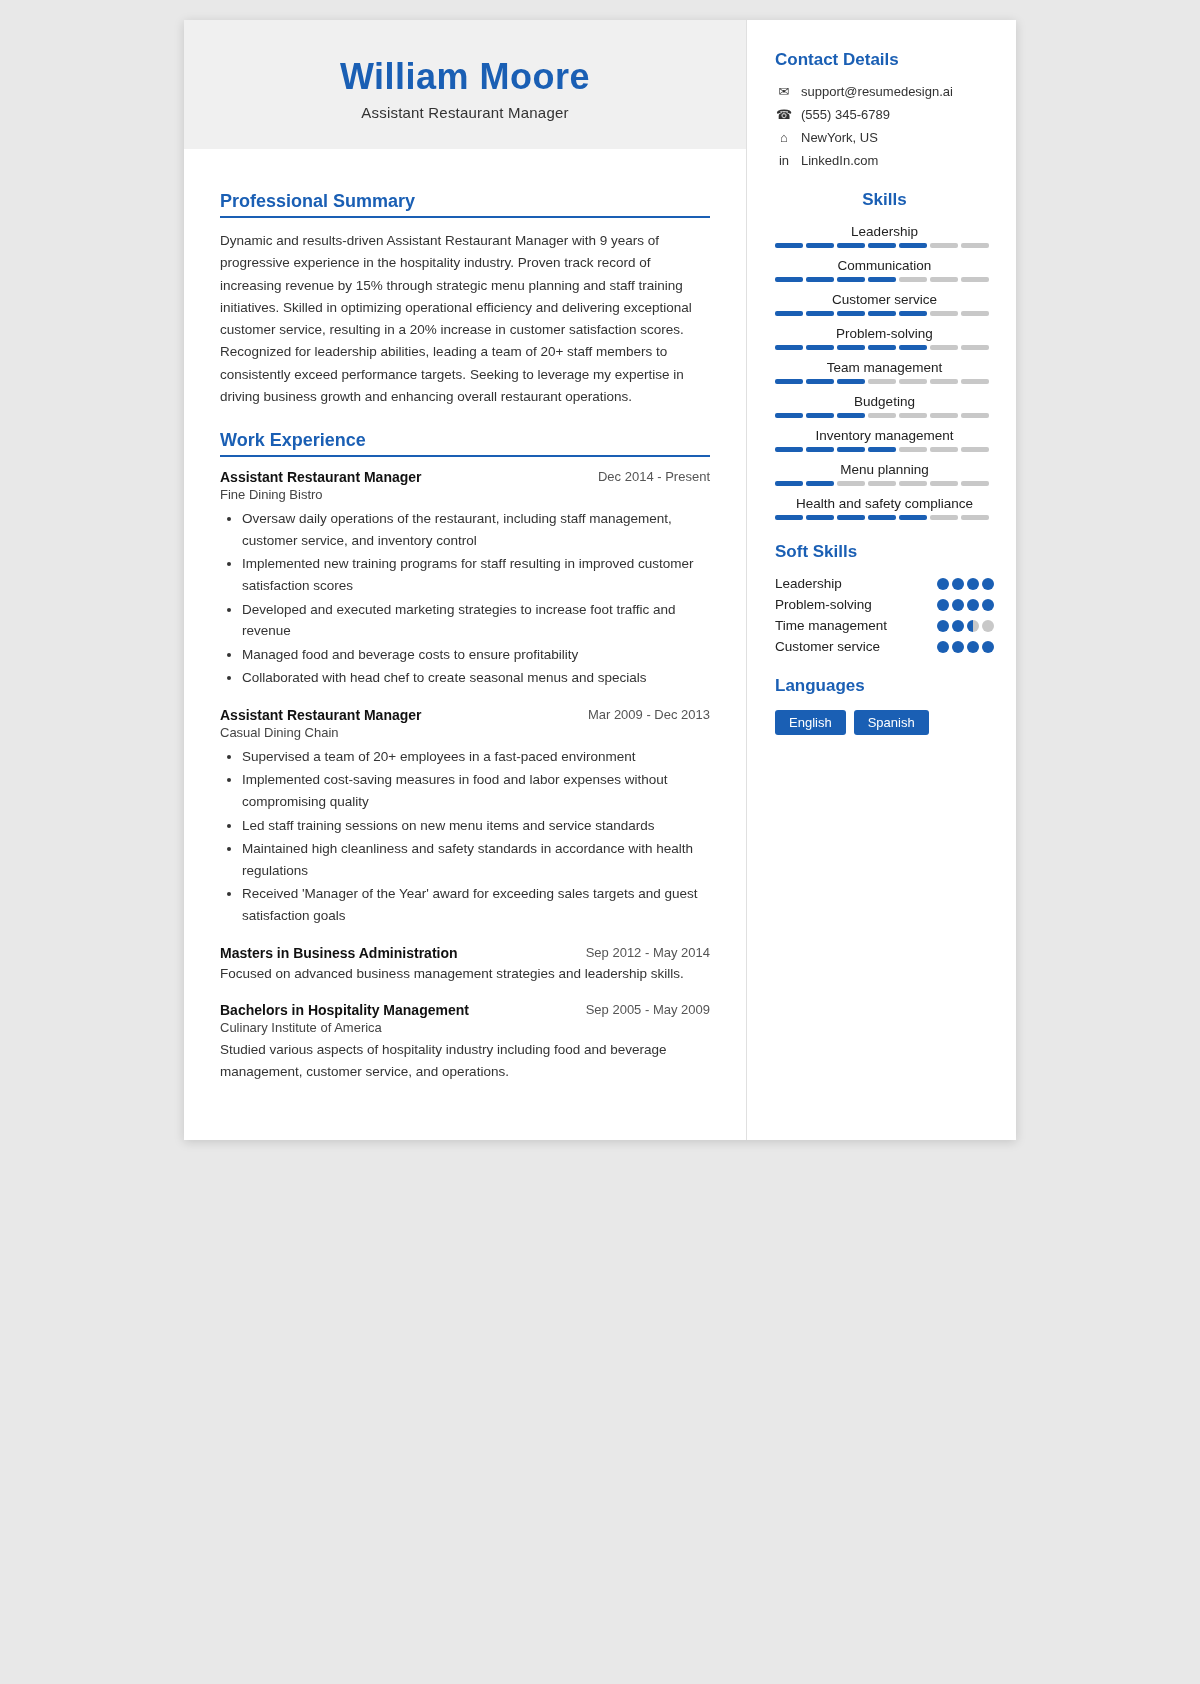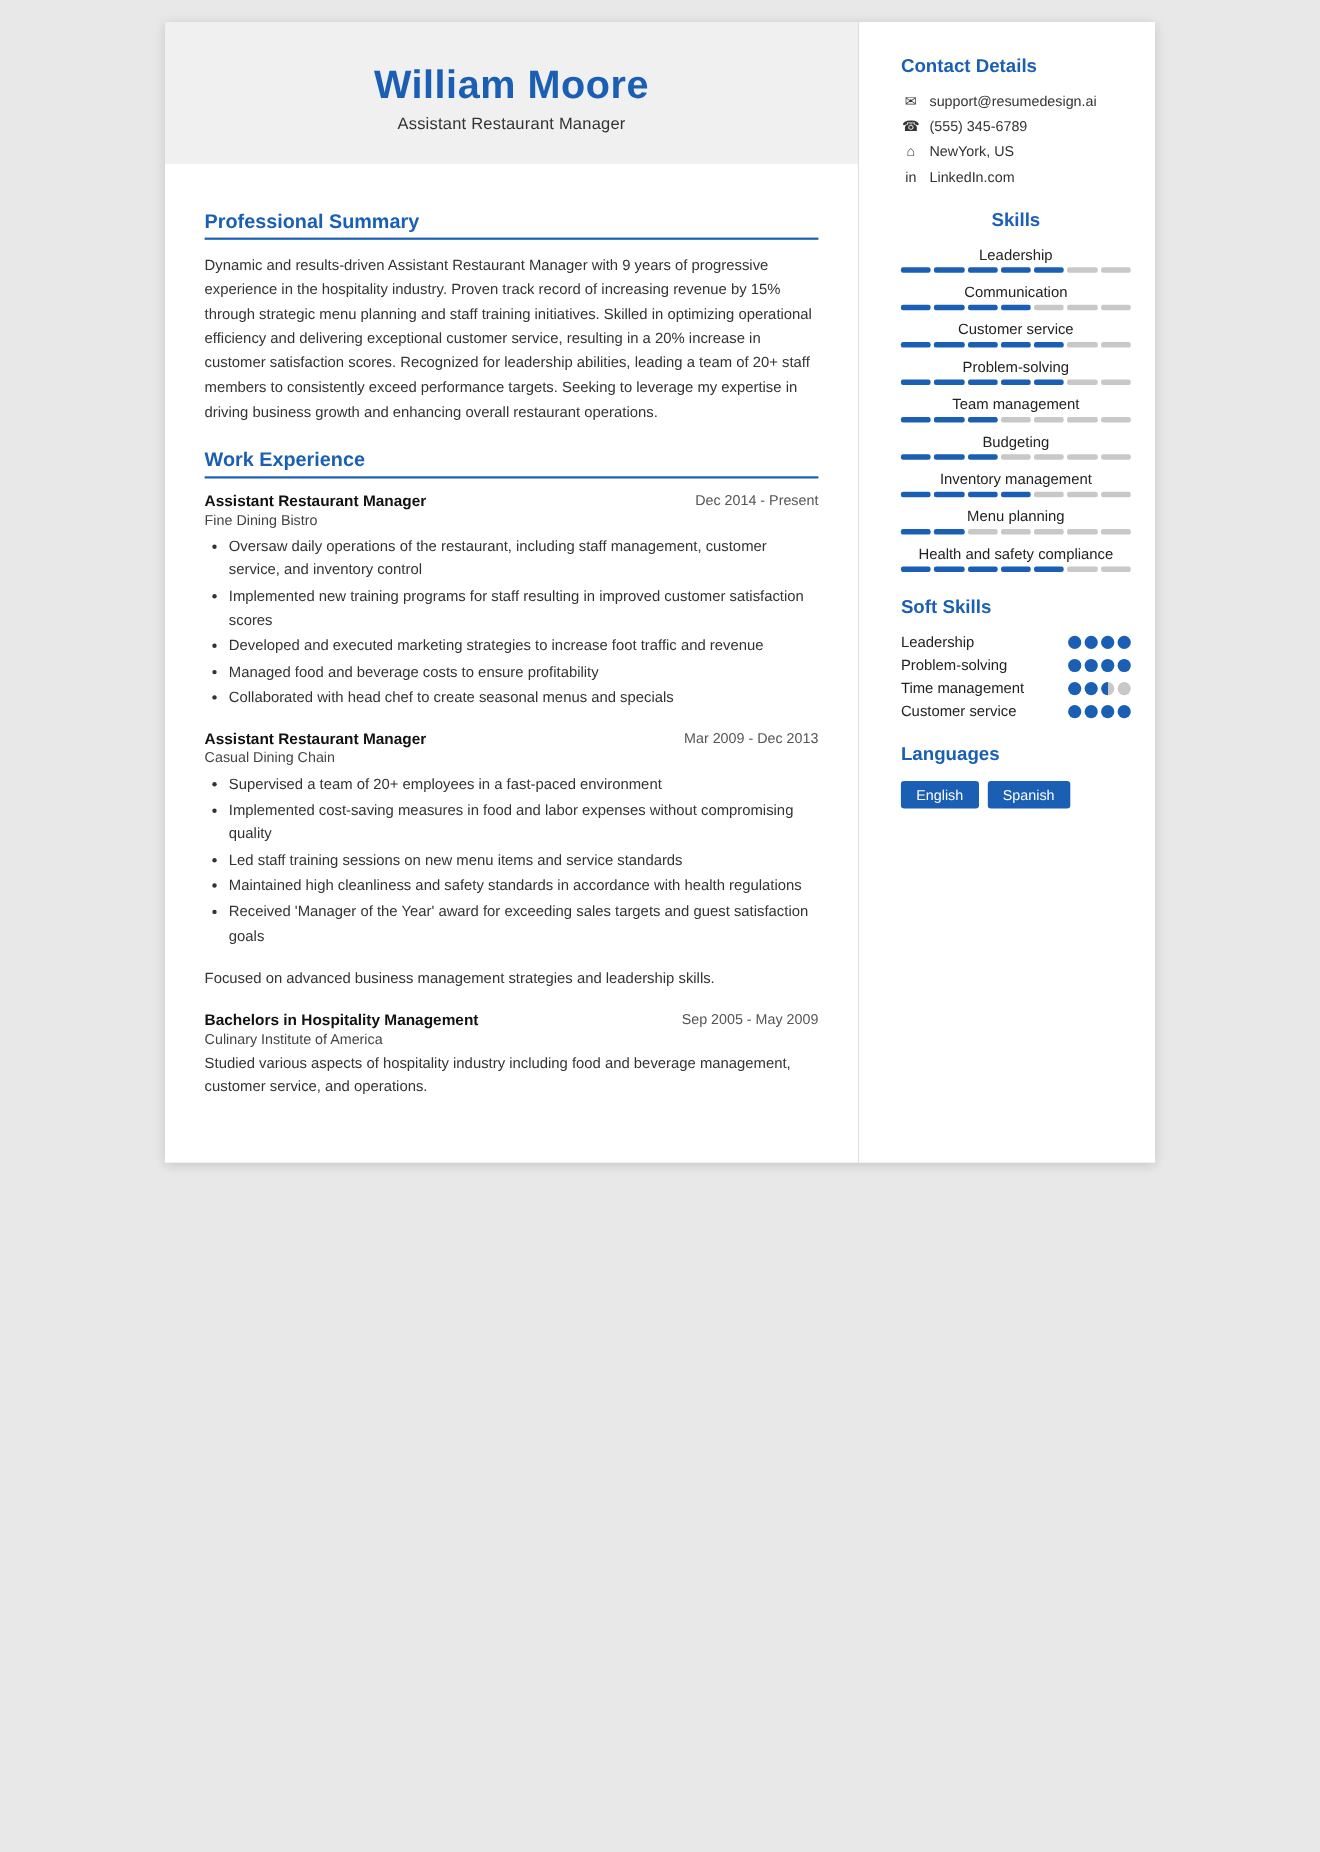--- a/index.html
+++ b/index.html
@@ -4,21 +4,21 @@
   <style>
     * { box-sizing: border-box; margin: 0; padding: 0; }
     body {
       font-family: Arial, sans-serif;
       background: #e8e8e8;
       display: flex;
       justify-content: center;
       padding: 20px;
     }
     .resume-wrapper {
-      width: 900px;
+      width: 832px;
       background: #fff;
       display: flex;
       flex-direction: row;
       box-shadow: 0 2px 10px rgba(0,0,0,0.15);
     }
     
     .left-col {
       flex: 1 1 auto;
       padding: 0 0 40px 0;
     }
@@ -121,21 +121,21 @@
     .edu-desc {
       font-size: 13.5px;
       color: #333;
       line-height: 1.6;
     }
 
     
     .right-col {
       width: 270px;
       min-width: 270px;
-      padding: 30px 22px 40px 38px;
+      padding: 30px 22px 40px 28px;
       border-left: 1px solid #e0e0e0;
     }
     .right-section-title {
       font-size: 17px;
       font-weight: bold;
       color: #1a5fb4;
       margin-bottom: 14px;
       margin-top: 0;
     }
     .contact-item {
@@ -255,20 +255,24 @@
           <li>Supervised a team of 20+ employees in a fast-paced environment</li>
           <li>Implemented cost-saving measures in food and labor expenses without compromising quality</li>
           <li>Led staff training sessions on new menu items and service standards</li>
           <li>Maintained high cleanliness and safety standards in accordance with health regulations</li>
           <li>Received 'Manager of the Year' award for exceeding sales targets and guest satisfaction goals</li>
         </ul>
       </div>
 
 
       <div class="edu-block">
+        <div class="edu-header">
+          <span class="edu-degree">Masters in Business Administration</span>
+          <span class="edu-dates">Sep 2012 - May 2014</span>
+        </div>
         <div class="edu-desc">Focused on advanced business management strategies and leadership skills.</div>
       </div>
 
       <div class="edu-block">
         <div class="edu-header">
           <span class="edu-degree">Bachelors in Hospitality Management</span>
           <span class="edu-dates">Sep 2005 - May 2009</span>
         </div>
         <div class="edu-school">Culinary Institute of America</div>
         <div class="edu-desc">Studied various aspects of hospitality industry including food and beverage management, customer service, and operations.</div>

